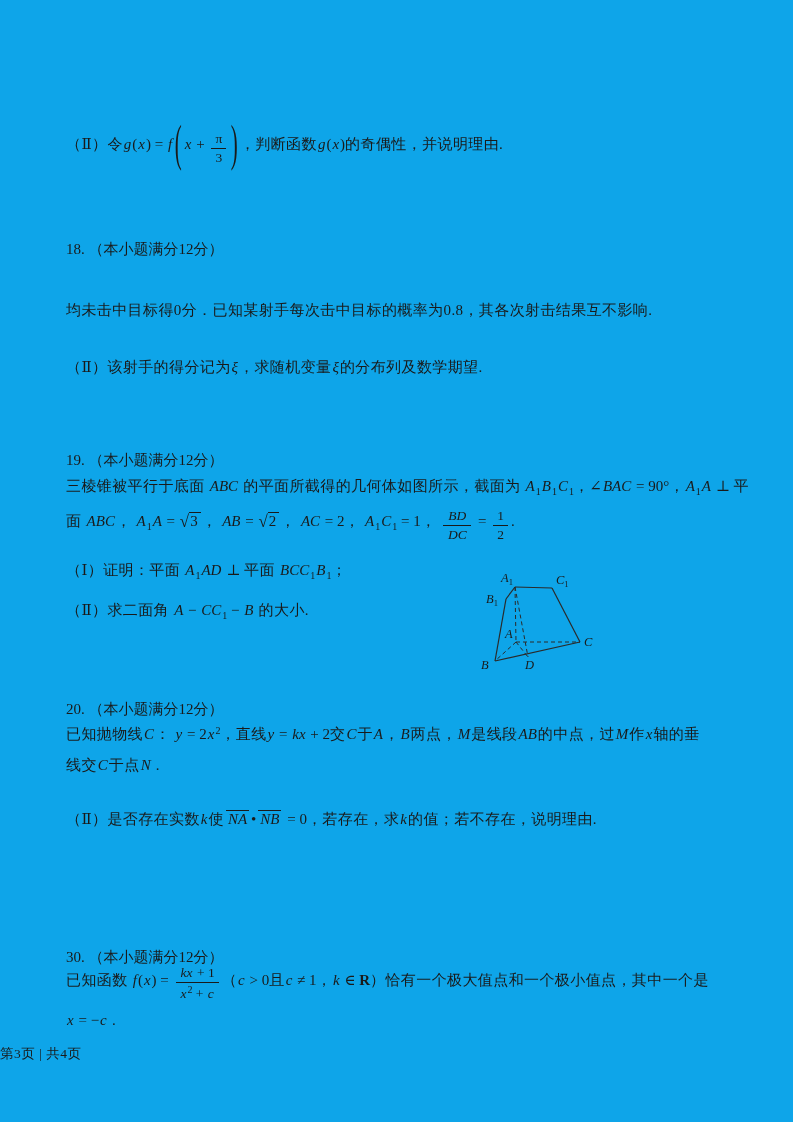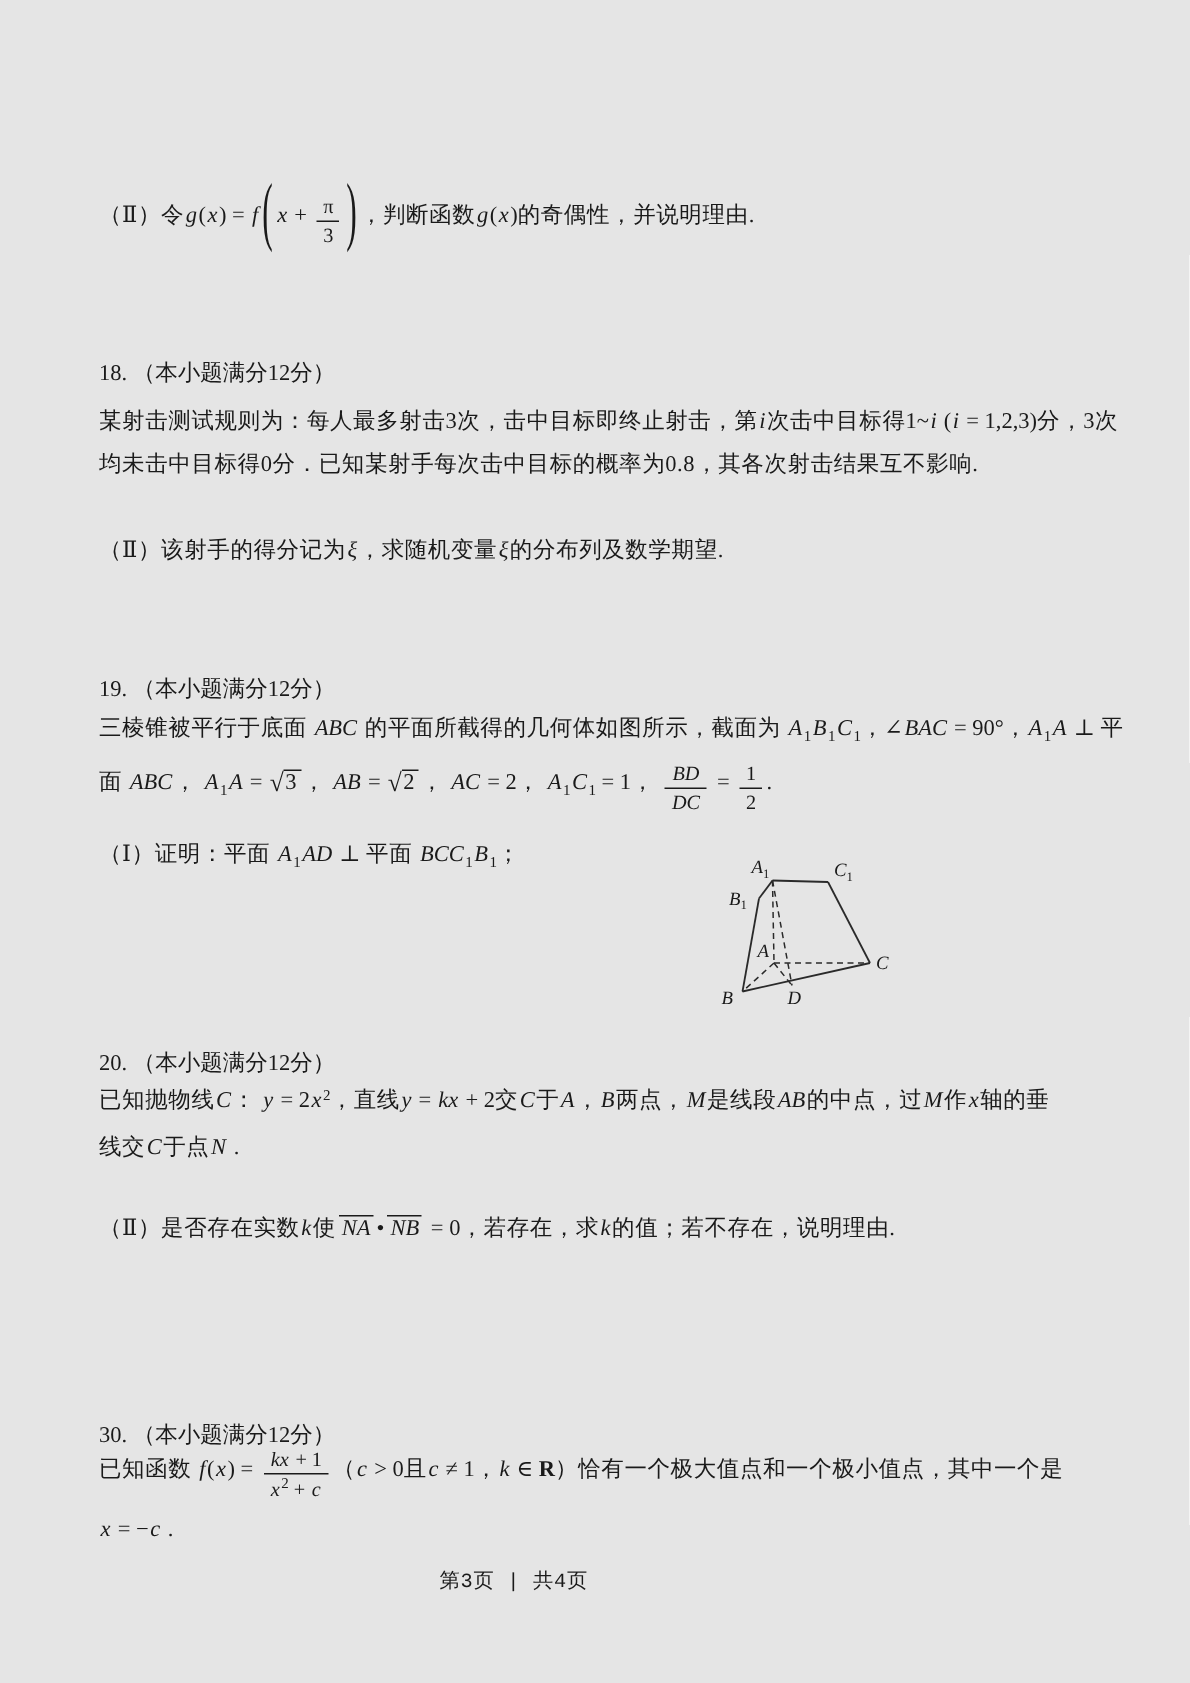--- a/index.html
+++ b/index.html
@@ -1,19 +1,19 @@
 <!DOCTYPE html>
 <html><head>
 <meta charset="utf-8">
 <style>
   html,body{margin:0;padding:0;background:#ffffff;}
   .page{
     position:relative;
     width:793px;height:1122px;
-    background:#e5e5e5;
+    background:#0ea5e9;
     color:#1a1a1a;
     font-family:"Liberation Serif","DejaVu Serif",serif;
     font-size:15px;
     overflow:hidden;
   }
   .line{
     position:absolute;
     white-space:nowrap;
     line-height:1.45;
   }
@@ -25,42 +25,42 @@
   .msup{font-size:10px;vertical-align:5px;font-style:normal;}
   .mol{display:inline-block;border-top:1.3px solid #1a1a1a;padding:1px 2px 0;font-style:italic;line-height:1.05;margin:0 2px;}
   .frac{display:inline-block;text-align:center;vertical-align:-0.95em;margin:0 3px;font-size:13.5px;line-height:1.15;}
   .fnum{display:block;padding:0 4px 1px;border-bottom:1.3px solid #1a1a1a;}
   .fden{display:block;padding-top:1px;}
   .sqrt{display:inline-block;white-space:nowrap;margin:0 1px;}
   .rad{font-size:17px;vertical-align:-1px;}
   .radbody{border-top:1.2px solid #1a1a1a;padding:0 3px 0 1px;}
   .bigp{display:inline-block;font-size:20px;transform:scaleY(2.55) scaleX(1.05);transform-origin:50% 52%;font-weight:300;padding:0 2px;vertical-align:-2px;}
   .footer{
-    position:absolute;left:0;width:685px;text-align:center;
-    font-size:13.5px;letter-spacing:0.5px;font-family:Liberation Mono, monospace;
+    position:absolute;left:0;width:685px;text-align:left;
+    font-size:13.5px;letter-spacing:0.5px;
   }
   svg text{font-family:"Liberation Serif","DejaVu Serif",serif;font-style:italic;font-size:12.5px;fill:#1a1a1a;}
   svg .svgsub{font-size:8.5px;font-style:normal;}
 </style>
 </head>
 <body>
 
 <div class="page">
 
   <div class="line" style="top:130px;left:66px;"><span class="tx">（Ⅱ）令</span><span class="mi">g</span><span class="mn">(</span><span class="mi">x</span><span class="mn">) = </span><span class="mi">f</span><span class="bigp">(</span><span class="mi">x</span><span class="mn"> + </span><span class="frac"><span class="fnum"><span class="mn">π</span></span><span class="fden"><span class="mn">3</span></span></span><span class="bigp">)</span><span class="tx">，判断函数</span><span class="mi">g</span><span class="mn">(</span><span class="mi">x</span><span class="mn">)</span><span class="tx">的奇偶性，并说明理由.</span></div>
 
   <div class="line" style="top:239px;left:66px;">18. （本小题满分12分）</div>
-  <div class="line" style="top:271px;left:66px;"><span class="tx">某射击测试规则为：每人最多射击3次，击中目标即终止射击，第</span><span class="mi">i</span><span class="tx">次击中目标得</span><span class="mn">1~</span><span class="mi">i</span><span class="mn"> (</span><span class="mi">i</span><span class="mn"> = 1,2,3)</span><span class="tx">分，3次</span></div>
   <div class="line" style="top:300px;left:66px;"><span class="tx">均未击中目标得0分．已知某射手每次击中目标的概率为0.8，其各次射击结果互不影响.</span></div>
   <div class="line" style="top:357px;left:66px;"><span class="tx">（Ⅱ）该射手的得分记为</span><span class="mi">ξ</span><span class="tx">，求随机变量</span><span class="mi">ξ</span><span class="tx">的分布列及数学期望.</span></div>
 
   <div class="line" style="top:450px;left:66px;">19. （本小题满分12分）</div>
   <div class="line" style="top:476px;left:66px;"><span class="tx">三棱锥被平行于底面 </span><span class="mi">ABC</span><span class="tx"> 的平面所截得的几何体如图所示，截面为 </span><span class="mi">A</span><span class="msub">1</span><span class="mi">B</span><span class="msub">1</span><span class="mi">C</span><span class="msub">1</span><span class="tx">，</span><span class="mn">∠</span><span class="mi">BAC</span><span class="mn"> = 90°</span><span class="tx">，</span><span class="mi">A</span><span class="msub">1</span><span class="mi">A</span><span class="mn"> ⊥ </span><span class="tx">平</span></div>
   <div class="line" style="top:508px;left:66px;"><span class="tx">面 </span><span class="mi">ABC</span><span class="tx">， </span><span class="mi">A</span><span class="msub">1</span><span class="mi">A</span><span class="mn"> = </span><span class="sqrt"><span class="rad">√</span><span class="radbody">3</span></span><span class="tx">， </span><span class="mi">AB</span><span class="mn"> = </span><span class="sqrt"><span class="rad">√</span><span class="radbody">2</span></span><span class="tx">， </span><span class="mi">AC</span><span class="mn"> = 2</span><span class="tx">， </span><span class="mi">A</span><span class="msub">1</span><span class="mi">C</span><span class="msub">1</span><span class="mn"> = 1</span><span class="tx">， </span><span class="frac"><span class="fnum"><span class="mi">BD</span></span><span class="fden"><span class="mi">DC</span></span></span><span class="mn"> = </span><span class="frac"><span class="fnum"><span class="mn">1</span></span><span class="fden"><span class="mn">2</span></span></span><span class="tx">.</span></div>
   <div class="line" style="top:560px;left:66px;text-align:right;"><span class="tx">（Ⅰ）证明：平面 </span><span class="mi">A</span><span class="msub">1</span><span class="mi">AD</span><span class="mn"> ⊥ </span><span class="tx">平面 </span><span class="mi">BCC</span><span class="msub">1</span><span class="mi">B</span><span class="msub">1</span><span class="tx">；</span></div>
+  <div class="line" style="top:600px;left:66px;"><span class="tx">（Ⅱ）求二面角 </span><span class="mi">A</span><span class="mn"> − </span><span class="mi">CC</span><span class="msub">1</span><span class="mn"> − </span><span class="mi">B</span><span class="tx"> 的大小.</span></div>
 
   <svg width="132" height="108" viewBox="0 0 132 108" style="position:absolute;left:472px;top:565px;">
 
     <g stroke="#2a2a2a" stroke-width="1.2" fill="none">
       <line x1="43" y1="22" x2="80" y2="23"></line>
       <line x1="43" y1="22" x2="34" y2="34"></line>
       <line x1="34" y1="34" x2="23" y2="96"></line>
       <line x1="23" y1="96" x2="108" y2="77"></line>
       <line x1="80" y1="23" x2="108" y2="77"></line>
     </g>

